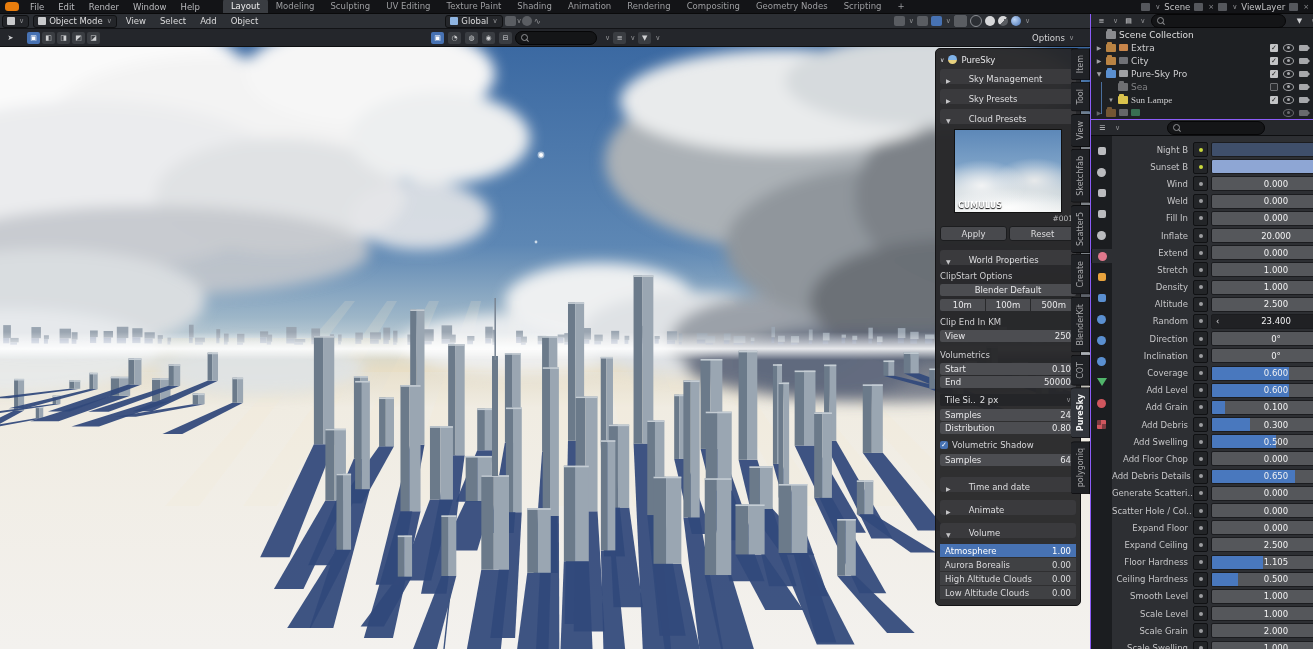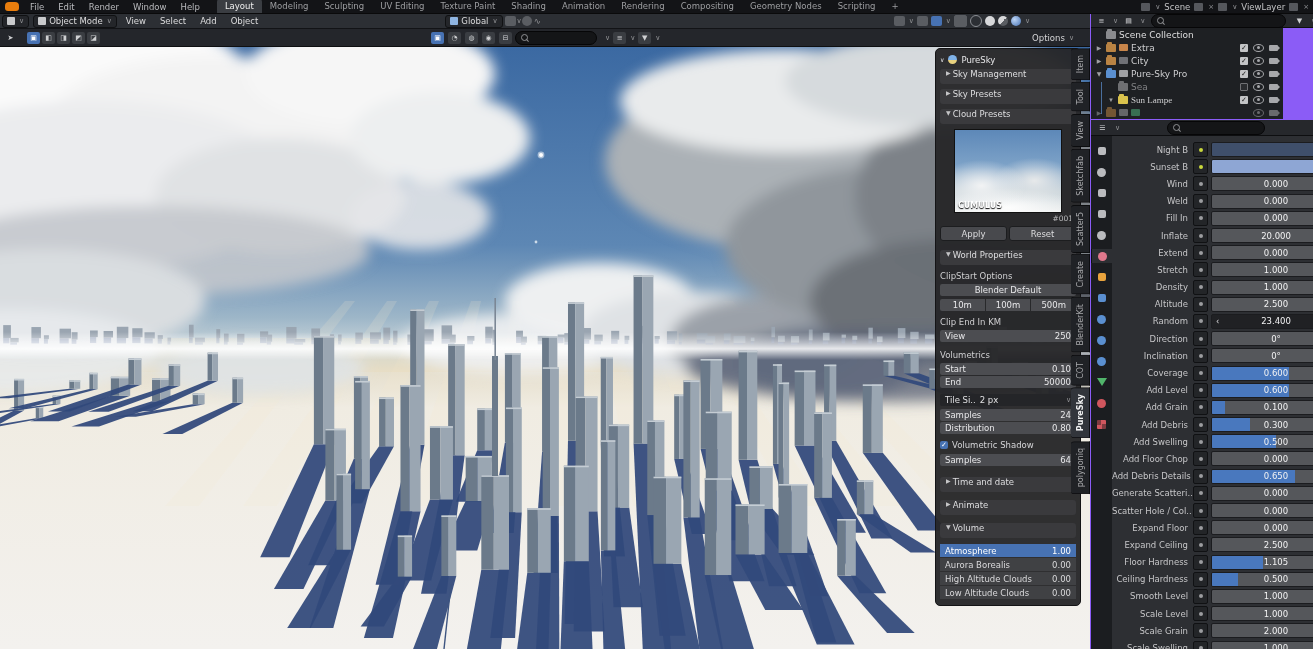--- a/index.html
+++ b/index.html
@@ -5,21 +5,21 @@
   html,body{margin:0;padding:0;background:#000;}
   #app{position:relative;width:1313px;height:649px;background:#8b5cf6;overflow:hidden;
        font-family:"DejaVu Sans",sans-serif;color:#c9c9c9;font-size:9px;-webkit-font-smoothing:antialiased;}
   .abs{position:absolute}
   .flex{display:flex;align-items:center}
 
   
   #row1{left:0;top:0;width:1313px;height:13px;background:#131417;border-bottom:1px solid #0a0a0b;display:flex;align-items:center;font-size:8.5px;color:#b9babd;z-index:40}
   #logo{width:14px;height:9px;margin:0 4px 0 5px;background:#e87d0d;border-radius:4px 4px 3px 3px;flex:none}
   .menu-item{padding:0 7px;height:13px;display:flex;align-items:center;cursor:default;white-space:nowrap}
-  #ws-tabs{display:flex;align-items:flex-end;height:13px;margin-left:10px}
+  #ws-tabs{display:flex;align-items:flex-end;height:13px;margin-left:16px}
   .ws-tab{padding:1px 8px;height:12px;display:flex;align-items:center;border-radius:3px 3px 0 0;color:#9d9ea1;white-space:nowrap}
   .ws-tab.active{background:#3a3d42;color:#efefef}
   #row1-right{margin-left:auto;display:flex;align-items:center;gap:4px;padding-right:4px;color:#c3c3c5}
   .mini-ic{width:9px;height:8px;background:#55575c;border-radius:1px;display:inline-block}
   .chev{font-size:7px;color:#8f9093;margin-left:1px}
 
   
   #row2{left:0;top:14px;width:1090px;height:14px;background:#2c2f34;border-bottom:1px solid #121316;display:flex;align-items:center;font-size:8.5px;color:#dcdcdd;z-index:40}
   .drop{background:#24262a;border:1px solid #101113;border-radius:3px;height:11px;display:flex;align-items:center;gap:3px;padding:0 4px;margin:0 2px}
   .cube{width:8px;height:8px;background:#c9cacc;border-radius:1px;flex:none}
@@ -46,21 +46,21 @@
 
   
   #vtabs{left:1071px;top:48px;width:19px;display:flex;flex-direction:column;gap:2px;z-index:30}
   .vtab{writing-mode:vertical-rl;transform:rotate(180deg);background:#202226;color:#a8a9ac;border:1px solid #0c0d0f;border-right:none;border-radius:0 3px 3px 0;font-size:8px;padding:6px 1px;display:flex;align-items:center;justify-content:center;white-space:nowrap}
   .vtab.active{background:#32353b;color:#f1f1f2;font-weight:bold}
 
   
   #psky{left:935px;top:48px;width:136px;background:rgba(38,38,41,0.96);border:1px solid #141416;border-radius:5px;padding:4px 4px 6px 4px;display:flex;flex-direction:column;gap:3px;z-index:20;font-size:8.5px;color:#d6d6d8}
   .ps-title{display:flex;align-items:center;gap:4px;height:13px;color:#e6e6e8}
   .globe{width:9px;height:9px;border-radius:50%;background:linear-gradient(180deg,#7fb2e8 55%,#e8d27f 55%);flex:none}
-  .ps-sec{background:#3a3a3d;border-radius:3px;height:15px;display:flex;align-items:flex-start;gap:2px;padding:0 6px;color:#dedee0}
+  .ps-sec{background:#3a3a3d;border-radius:3px;height:15px;display:flex;align-items:flex-end;gap:18px;padding:0 6px;color:#dedee0}
   .ps-sec .arr{font-size:6px;color:#c5c5c7}
   .ps-img{margin:2px 14px 0 14px;height:82px;background:
       radial-gradient(ellipse 60% 45% at 25% 68%,#f2f3f4 0%,rgba(242,243,244,0) 70%),
       radial-gradient(ellipse 55% 40% at 75% 62%,#e7e9ea 0%,rgba(231,233,234,0) 70%),
       radial-gradient(ellipse 80% 30% at 50% 95%,#fdfdfd 0%,rgba(253,253,253,0) 80%),
       linear-gradient(180deg,#5d88b8 0%,#7ea3c8 45%,#c9d4da 75%,#eef0f0 100%);
       border:1px solid #111;position:relative}
   .ps-img .nm{position:absolute;left:3px;bottom:2px;font-weight:bold;color:#fff;font-size:8px;text-shadow:0 1px 1px #000}
   .ps-img .num{position:absolute;right:-12px;bottom:-11px;color:#bdbdbf;font-size:7.5px}
   .ps-btnrow{display:flex;gap:2px;margin-top:10px}
@@ -73,21 +73,21 @@
   .ps-seg .ps-field:first-child{border-radius:2px 0 0 2px}
   .ps-seg .ps-field:last-child{border-radius:0 2px 2px 0}
   .ps-dd{background:#242528;border-radius:2px;height:12px;display:flex;align-items:center;gap:4px;padding:0 5px;color:#e0e0e2}
   .ps-check{display:flex;align-items:center;gap:4px;height:12px;margin-top:2px}
   .cbx{width:8px;height:8px;background:#4772b3;border-radius:2px;color:#fff;font-size:7px;line-height:8px;text-align:center;flex:none}
   .vol-row{background:#404144;border-radius:0;height:13px;display:flex;align-items:center;justify-content:space-between;padding:0 5px;color:#d9d9db;margin-top:1px}
   .vol-row.active{background:#4772b3;color:#fff}
 
   
   #ol-head{left:1091px;top:14px;width:222px;height:13px;background:#26282c;border-bottom:1px solid #0d0e10;display:flex;align-items:center;gap:3px;padding:0 3px;z-index:40}
-  #outliner{left:1091px;top:28px;width:192px;height:91px;background:#1e2023;overflow:hidden;z-index:10}
+  #outliner{left:1091px;top:28px;width:222px;height:91px;background:#1e2023;overflow:hidden;z-index:10}
   .ol-row{display:flex;align-items:center;height:13px;gap:3px;padding-left:4px;color:#cdcdcf}
   .ol-arr{width:8px;font-size:6px;color:#9fa0a3;text-align:center;flex:none}
   .colbox{width:10px;height:8px;border-radius:1px;background:#b98343;flex:none;position:relative}
   .colbox::before{content:"";position:absolute;left:1px;top:-2px;width:5px;height:2px;background:inherit;border-radius:1px 1px 0 0}
   .colbox.blue{background:#5a8fd0}
   .colbox.yellow{background:#d9c24d}
   .colbox.dim{background:#6e6f72}
   .colbox.scene{background:#8a8b8e}
   .ol-badge{width:9px;height:7px;background:#c8854a;border-radius:1px;flex:none}
   .ol-badge.q{background:#707176}

